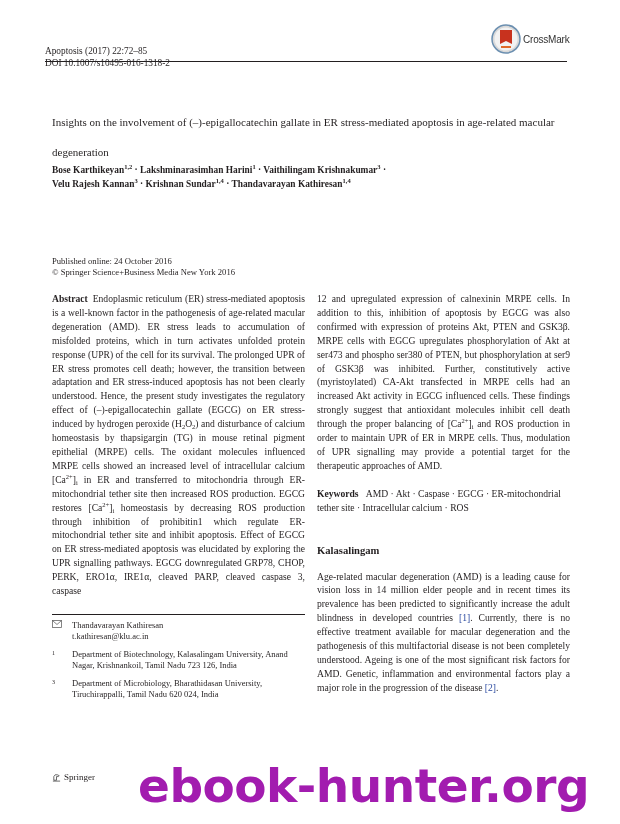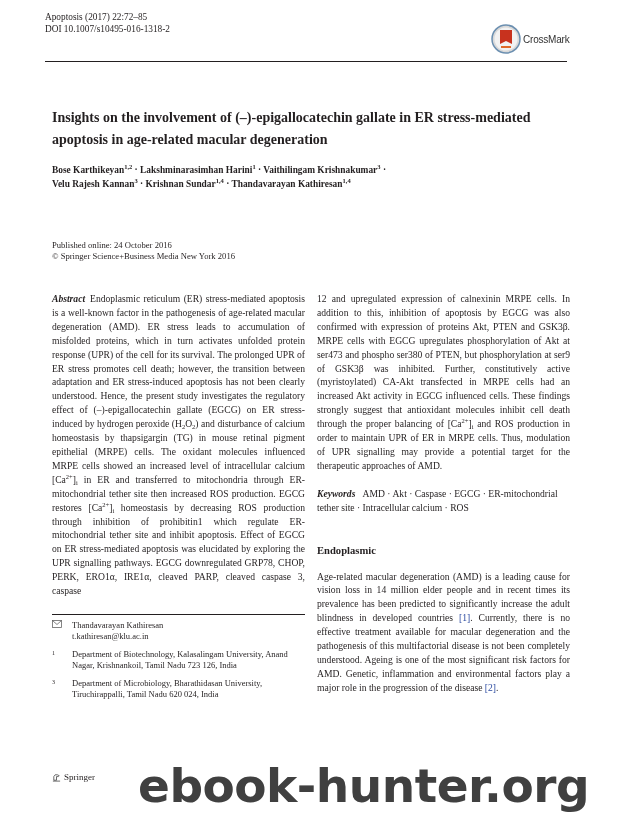--- a/index.html
+++ b/index.html
@@ -1,59 +1,59 @@
 <!DOCTYPE html>
 <html><head>
   <meta charset="utf-8">
   <style>
     html, body { margin: 0; padding: 0; background: #ffffff; }
     body {
       width: 620px; height: 824px; position: relative; overflow: hidden;
       font-family: "Liberation Serif", "DejaVu Serif", serif; color: #231f20;
     }
-    .header { position: absolute; left: 45px; top: 11px; font-size: 9.3px; line-height: 12px; color: #231f20; }
+    .header { position: absolute; left: 45px; top: 45px; font-size: 9.3px; line-height: 12px; color: #231f20; }
     .crossmark { position: absolute; left: 491px; top: 24px; display: flex; align-items: center; }
     .crossmark svg { width: 30px; height: 30px; }
     .crossmark span { font-family: "Liberation Sans", sans-serif; font-size: 10px; margin-left: 2px; color: #333; letter-spacing: -0.2px; }
     .rule-top { position: absolute; left: 45px; top: 61px; width: 433px; height: 1px; background: #231f20; }
     .title {
       position: absolute; left: 52px; top: 107px; width: 520px;
-      font-weight: bold; font-size: 14px; line-height: 22px; color: #231f20;
+      font-weight: normal; font-size: 11px; line-height: 30px; color: #231f20;
     }
     .authors {
       position: absolute; left: 52px; top: 163px; width: 520px;
       font-weight: bold; font-size: 9.4px; line-height: 14px;
     }
     .authors sup { font-size: 6.5px; vertical-align: 4px; line-height: 0; }
-    .pub { position: absolute; left: 52px; top: 240px; font-size: 8.6px; line-height: 11px; }
+    .pub { position: absolute; left: 52px; top: 256px; font-size: 8.6px; line-height: 11px; }
     .col { position: absolute; top: 292px; width: 253px; font-size: 9.6px; line-height: 13.9px; text-align: justify; hyphens: manual; }
     .col-left { left: 52px; }
     .col-right { left: 317px; }
     .col p { margin: 0; }
-    .kw-label, .abs-label { font-weight: bold; font-style: italic; }
+    .kw-label, .abs-label { font-weight: bold; }
     .abs-label { margin-right: 5px; }
     sub, .sup { font-size: 6.5px; line-height: 0; }
     .sup { vertical-align: 4px; }
     sub { vertical-align: -2px; }
     .keywords { margin-top: 14px !important; text-align: left; }
     .section-h { font-weight: bold; font-size: 10.6px; margin-top: 29px !important; margin-bottom: 12px !important; text-align: left !important; }
     .indent { text-indent: 12px; }
     .cite { color: #2b4aa0; }
     .fn-rule { position: absolute; left: 52px; top: 614px; width: 253px; height: 1px; background: #231f20; }
     .footnotes { position: absolute; left: 52px; top: 620px; width: 253px; font-size: 8.5px; line-height: 11px; }
     .fn { display: flex; margin-bottom: 7px; }
     .fn .mark { width: 20px; flex: 0 0 20px; font-size: 6px; line-height: 9px; }
     .fn .mail { width: 20px; flex: 0 0 20px; }
     .fn .body { flex: 1; }
     .springer { position: absolute; left: 52px; top: 772px; display: flex; align-items: center; font-size: 9px; justify-content: center; }
     .springer svg { width: 9px; height: 9px; margin-right: 3px; }
     .watermark {
       position: absolute; left: 138px; top: 756px;
       font-family: "DejaVu Sans", sans-serif; font-weight: bold; font-size: 47px; line-height: 60px;
-      color: #404040; letter-spacing: -0.5px; white-space: nowrap;
+      color: #a21caf; letter-spacing: -0.5px; white-space: nowrap;
     }
   </style>
 </head>
 <body>
 
 <div class="header">
   <div>Apoptosis (2017) 22:72–85</div>
   <div>DOI 10.1007/s10495-016-1318-2</div>
 </div>
 
@@ -114,21 +114,21 @@
       <span class="mark">3</span>
       <span class="body">Department of Microbiology, Bharathidasan University, Tiruchirappalli, Tamil Nadu 620 024, India</span>
     </div>
 </div>
 
 <div class="col col-right">
   <p><span id="abs-p4-right">12 and upregulated expression of calnexinin MRPE cells. In addition to this, inhibition of apoptosis by EGCG was also confirmed with expression of proteins Akt, PTEN and GSK3β. MRPE cells with EGCG upregulates phosphoryl­ation of Akt at ser473 and phospho ser380 of PTEN, but phosphorylation at ser9 of GSK3β was inhibited. Further, constitutively active (myristoylated) CA-Akt transfected in MRPE cells had an increased Akt activity in EGCG influenced cells. These findings strongly suggest that anti­oxidant molecules inhibit cell death through the proper balancing of [Ca</span><span class="sup">2+</span><span>]</span><sub>i</sub><span> and ROS production in order to main­tain UPR of ER in MRPE cells. Thus, modulation of UPR signalling may provide a potential target for the therapeutic approaches of AMD.</span></p>
   <p class="keywords">
     <span class="kw-label">Keywords</span>&nbsp;&nbsp;&nbsp;<span>AMD · Akt · Caspase · EGCG · ER-mitochondrial tether site · Intracellular calcium · ROS</span>
   </p>
-  <p class="section-h">Endoplasmic</p>
+  <p class="section-h">Kalasalingam</p>
   <p><span>Age-related macular degeneration (AMD) is a leading cause for vision loss in 14 million elder people and in recent times its prevalence has been predicted to signifi­cantly increase the adult blindness in developed countries </span><span class="cite">[1]</span><span>. Currently, there is no effective treatment available for macular degeneration and the pathogenesis of this multifac­torial disease is not been completely understood. Ageing is one of the most significant risk factors for AMD. Genetic, inflammation and environmental factors play a major role in the progression of the disease </span><span class="cite">[2]</span><span>.</span></p>
 </div>
 
 <div class="springer">
   <svg viewBox="0 0 10 10">
       <path d="M2 8 L2 4 Q3 1 6 2 L8 3 L7 4 L5 4 L5 8 Z" fill="none" stroke="#333" stroke-width="0.8"></path>
       <path d="M1 9 H9" stroke="#333" stroke-width="0.8"></path>
     </svg>
   <span>Springer</span>
 </div>

